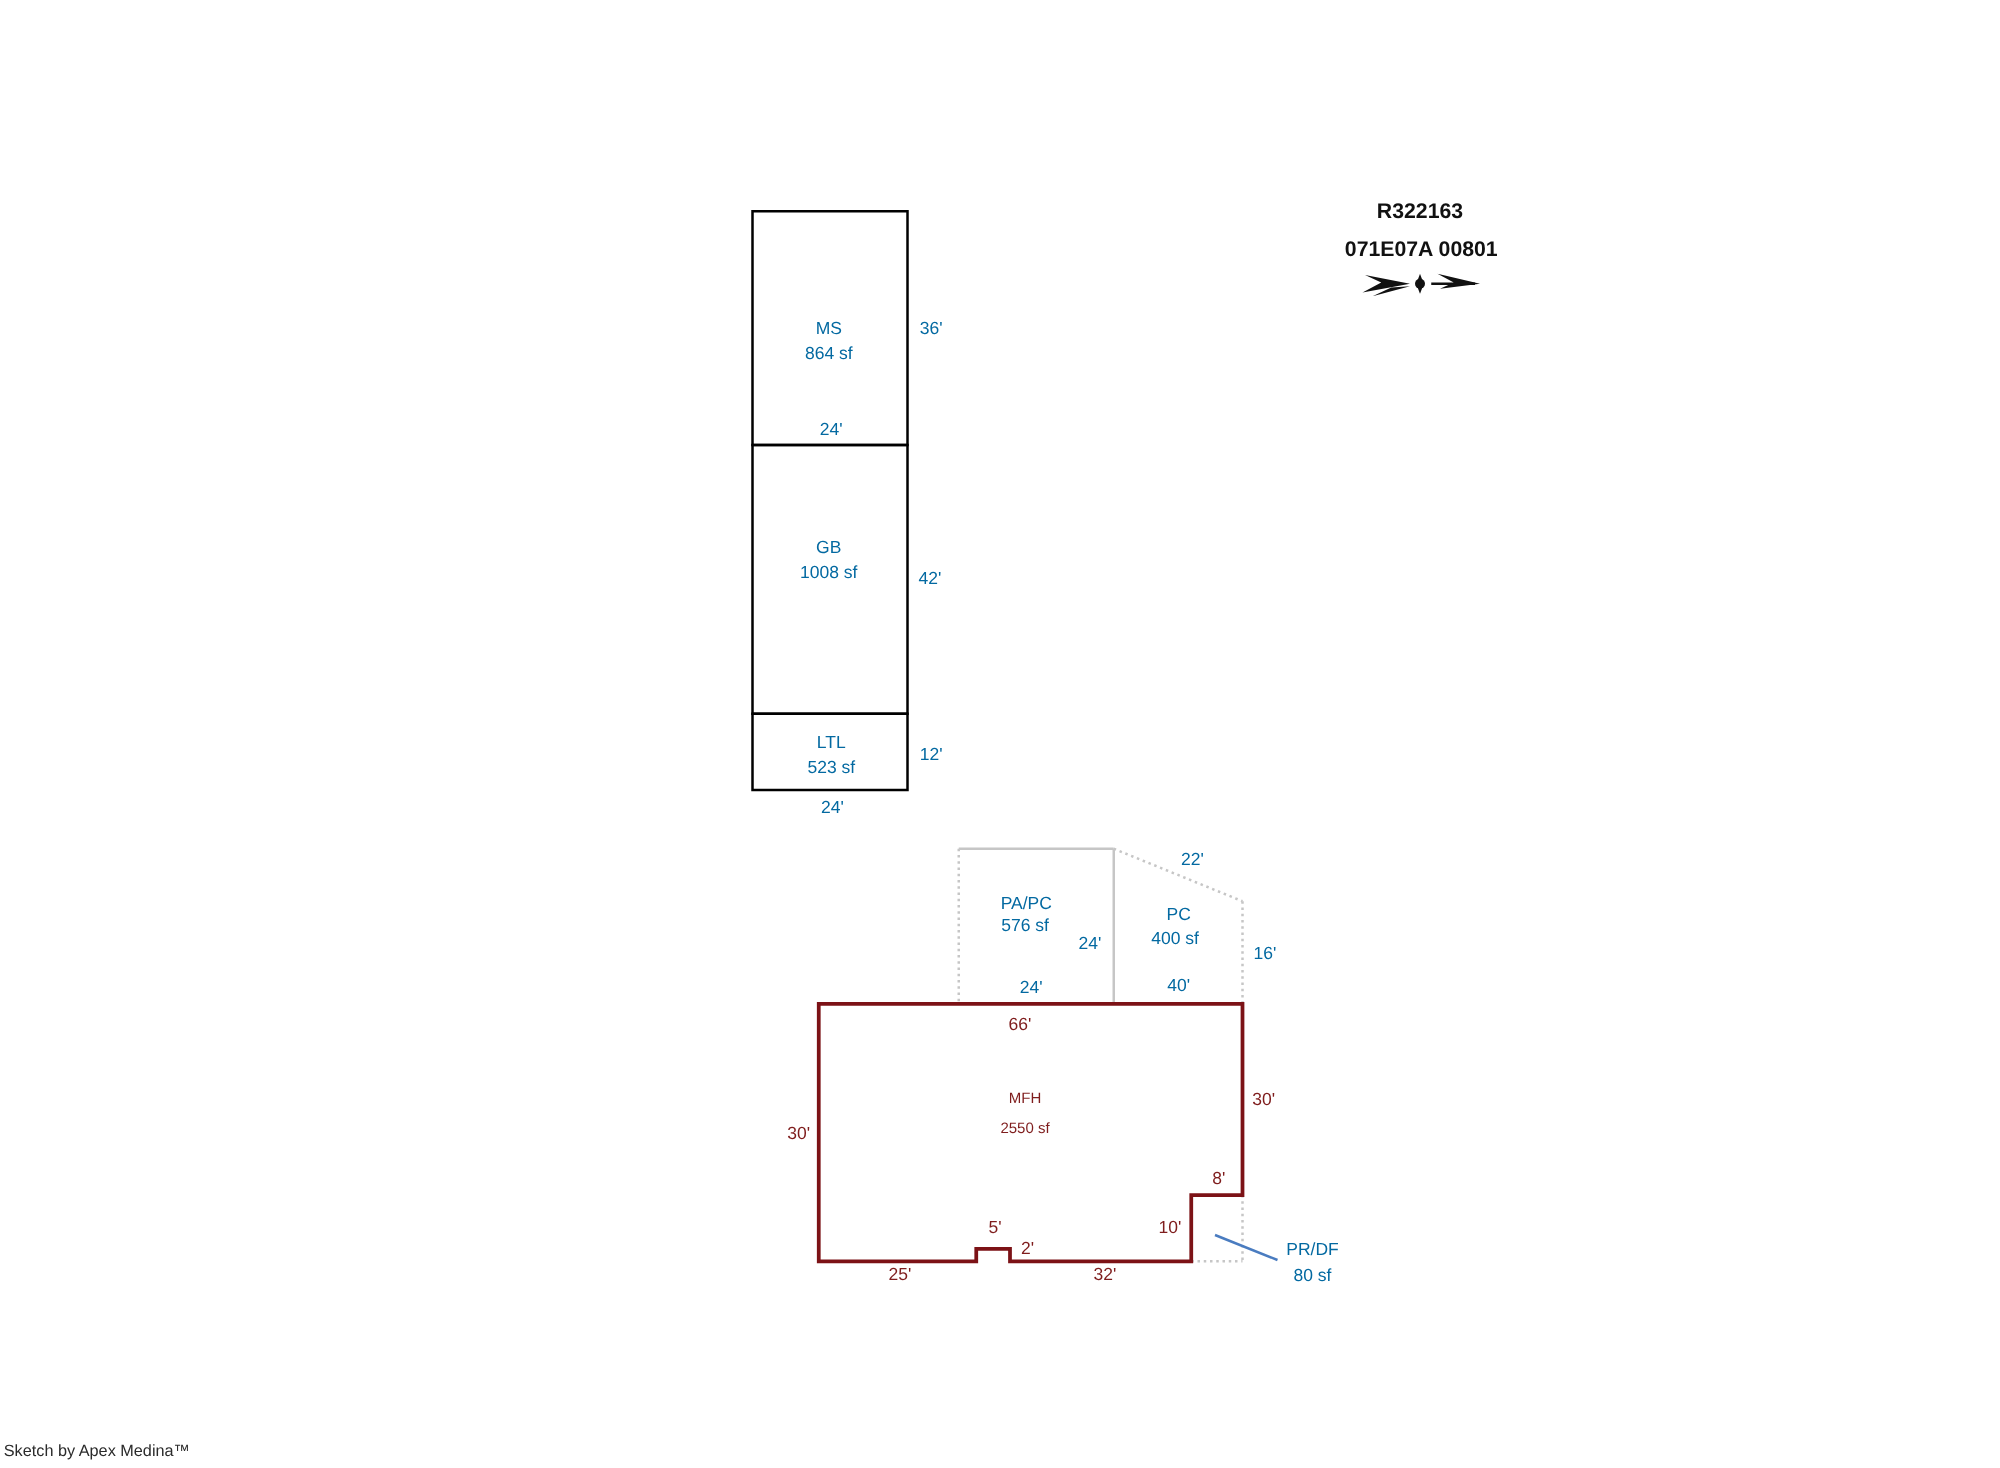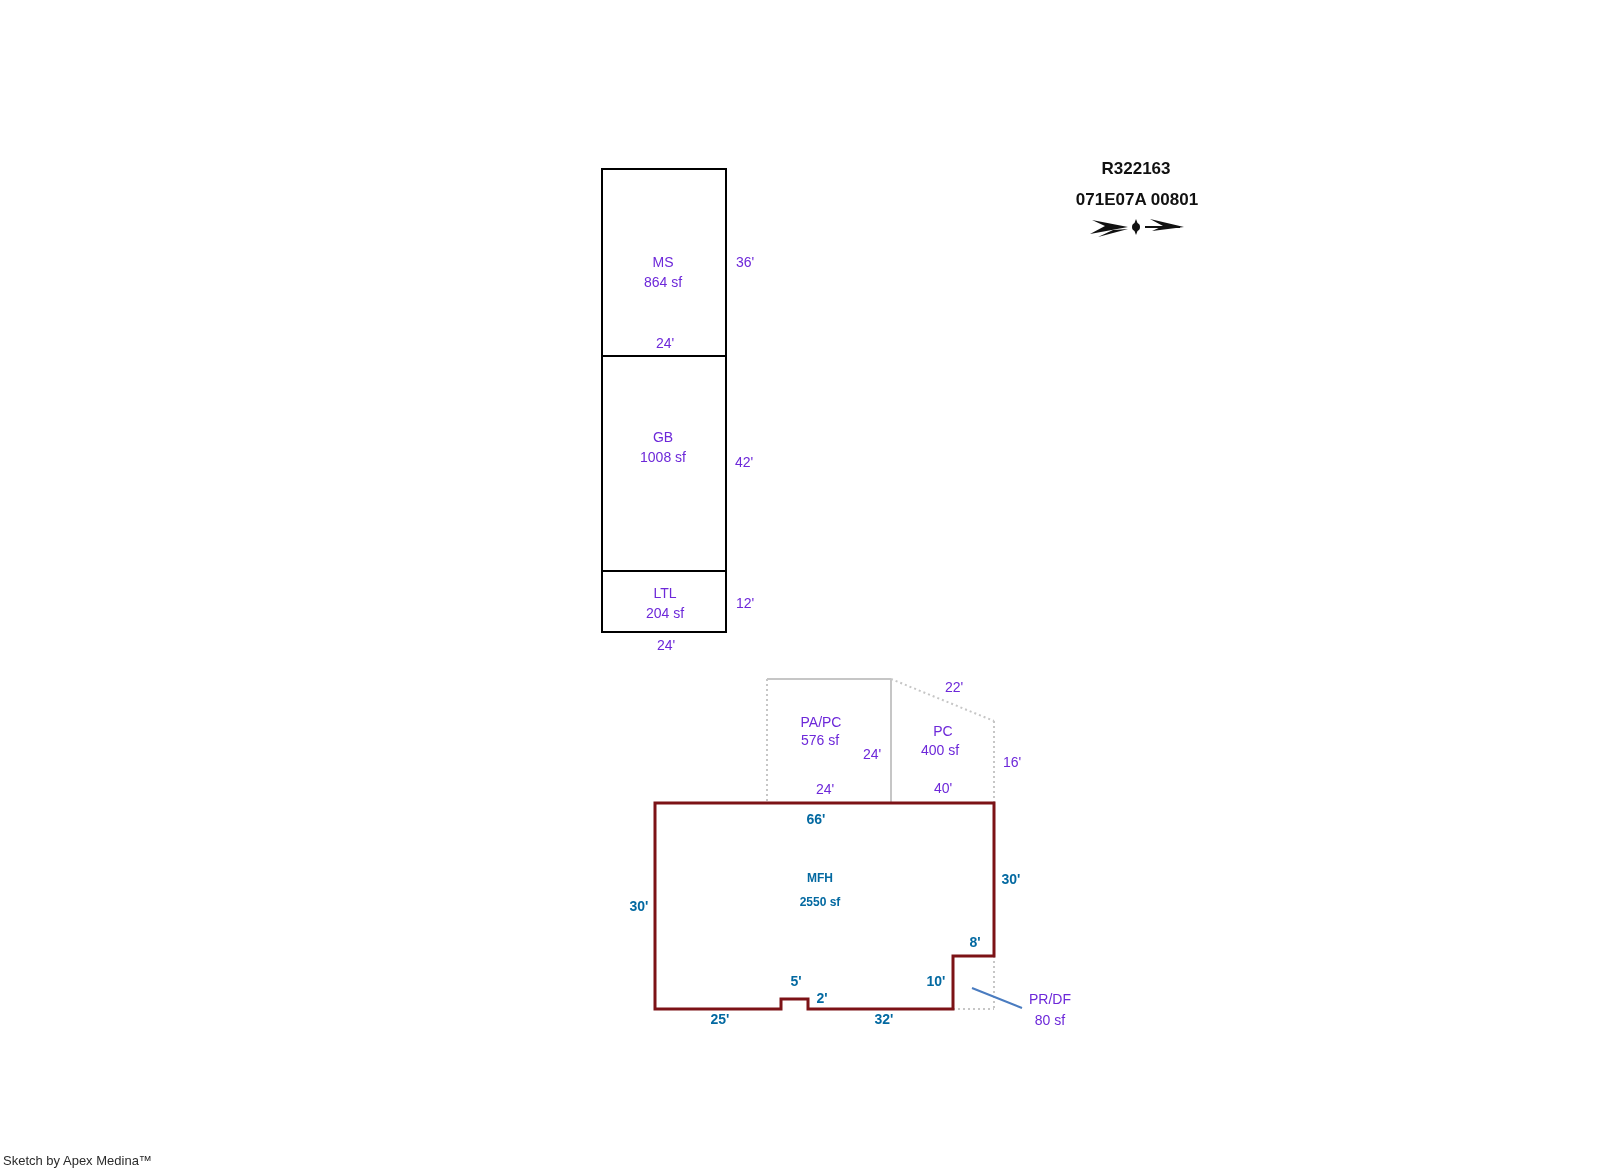--- a/index.html
+++ b/index.html
@@ -9,26 +9,26 @@
     background:#ffffff;
     font-family:"Liberation Sans", sans-serif;
     overflow:hidden;
   }
   .canvas svg{position:absolute;left:0;top:0;}
   .lbl{
     position:absolute;
     transform:translate(-50%,-50%);
     font-size:14px;
     line-height:1;
-    color:#6d28d9;
+    color:#0369a1;
     white-space:nowrap;
   }
   .red{
-    color:#0369a1;
-    font-weight:bold;
+    color:#7f1d1d;
+    font-weight:normal;
   }
   .big{font-size:12px;}
   .hdr{
     position:absolute;
     transform:translate(-50%,-50%);
     font-size:17px;
     font-weight:bold;
     color:#111111;
     white-space:nowrap;
   }
@@ -83,21 +83,21 @@
   <div class="lbl" style="left:663px;top:262px">MS</div>
   <div class="lbl" style="left:663px;top:282px">864 sf</div>
   <div class="lbl" style="left:665px;top:343px">24'</div>
   <div class="lbl" style="left:745px;top:262px">36'</div>
 
   <div class="lbl" style="left:663px;top:437px">GB</div>
   <div class="lbl" style="left:663px;top:457px">1008 sf</div>
   <div class="lbl" style="left:744px;top:462px">42'</div>
 
   <div class="lbl" style="left:665px;top:593px">LTL</div>
-  <div class="lbl" style="left:665px;top:613px">204 sf</div>
+  <div class="lbl" style="left:665px;top:613px">523 sf</div>
   <div class="lbl" style="left:745px;top:603px">12'</div>
   <div class="lbl" style="left:666px;top:645px">24'</div>
 
   <div class="lbl" style="left:821px;top:722px">PA/PC</div>
   <div class="lbl" style="left:820px;top:740px">576 sf</div>
   <div class="lbl" style="left:872px;top:754px">24'</div>
   <div class="lbl" style="left:825px;top:789px">24'</div>
 
   <div class="lbl" style="left:954px;top:687px">22'</div>
   <div class="lbl" style="left:943px;top:731px">PC</div>

